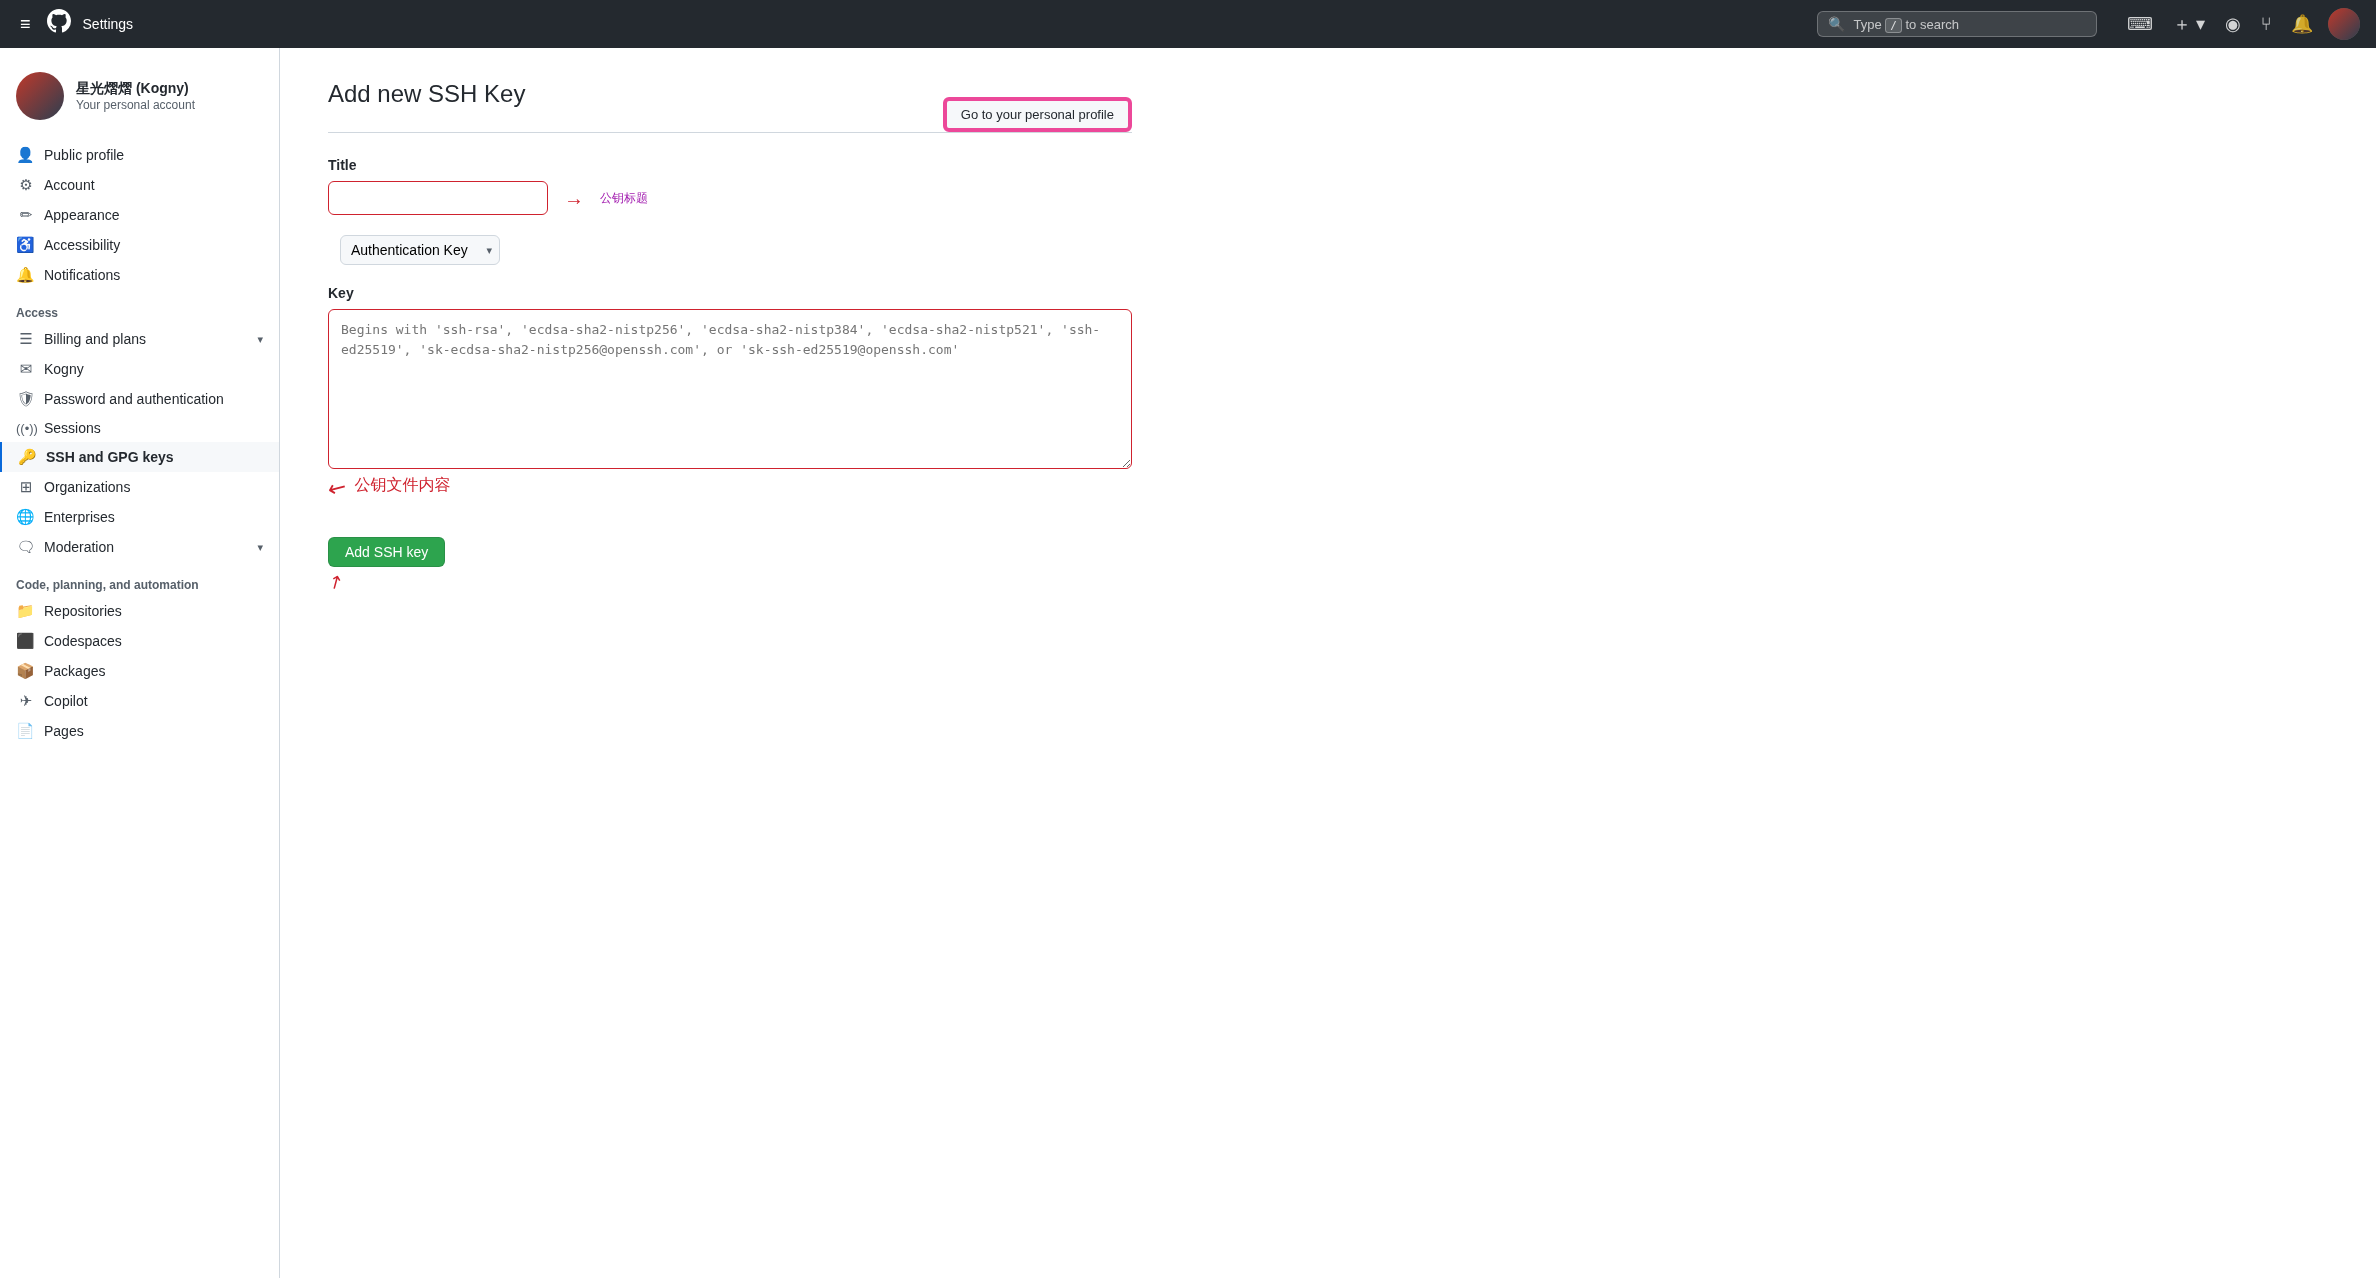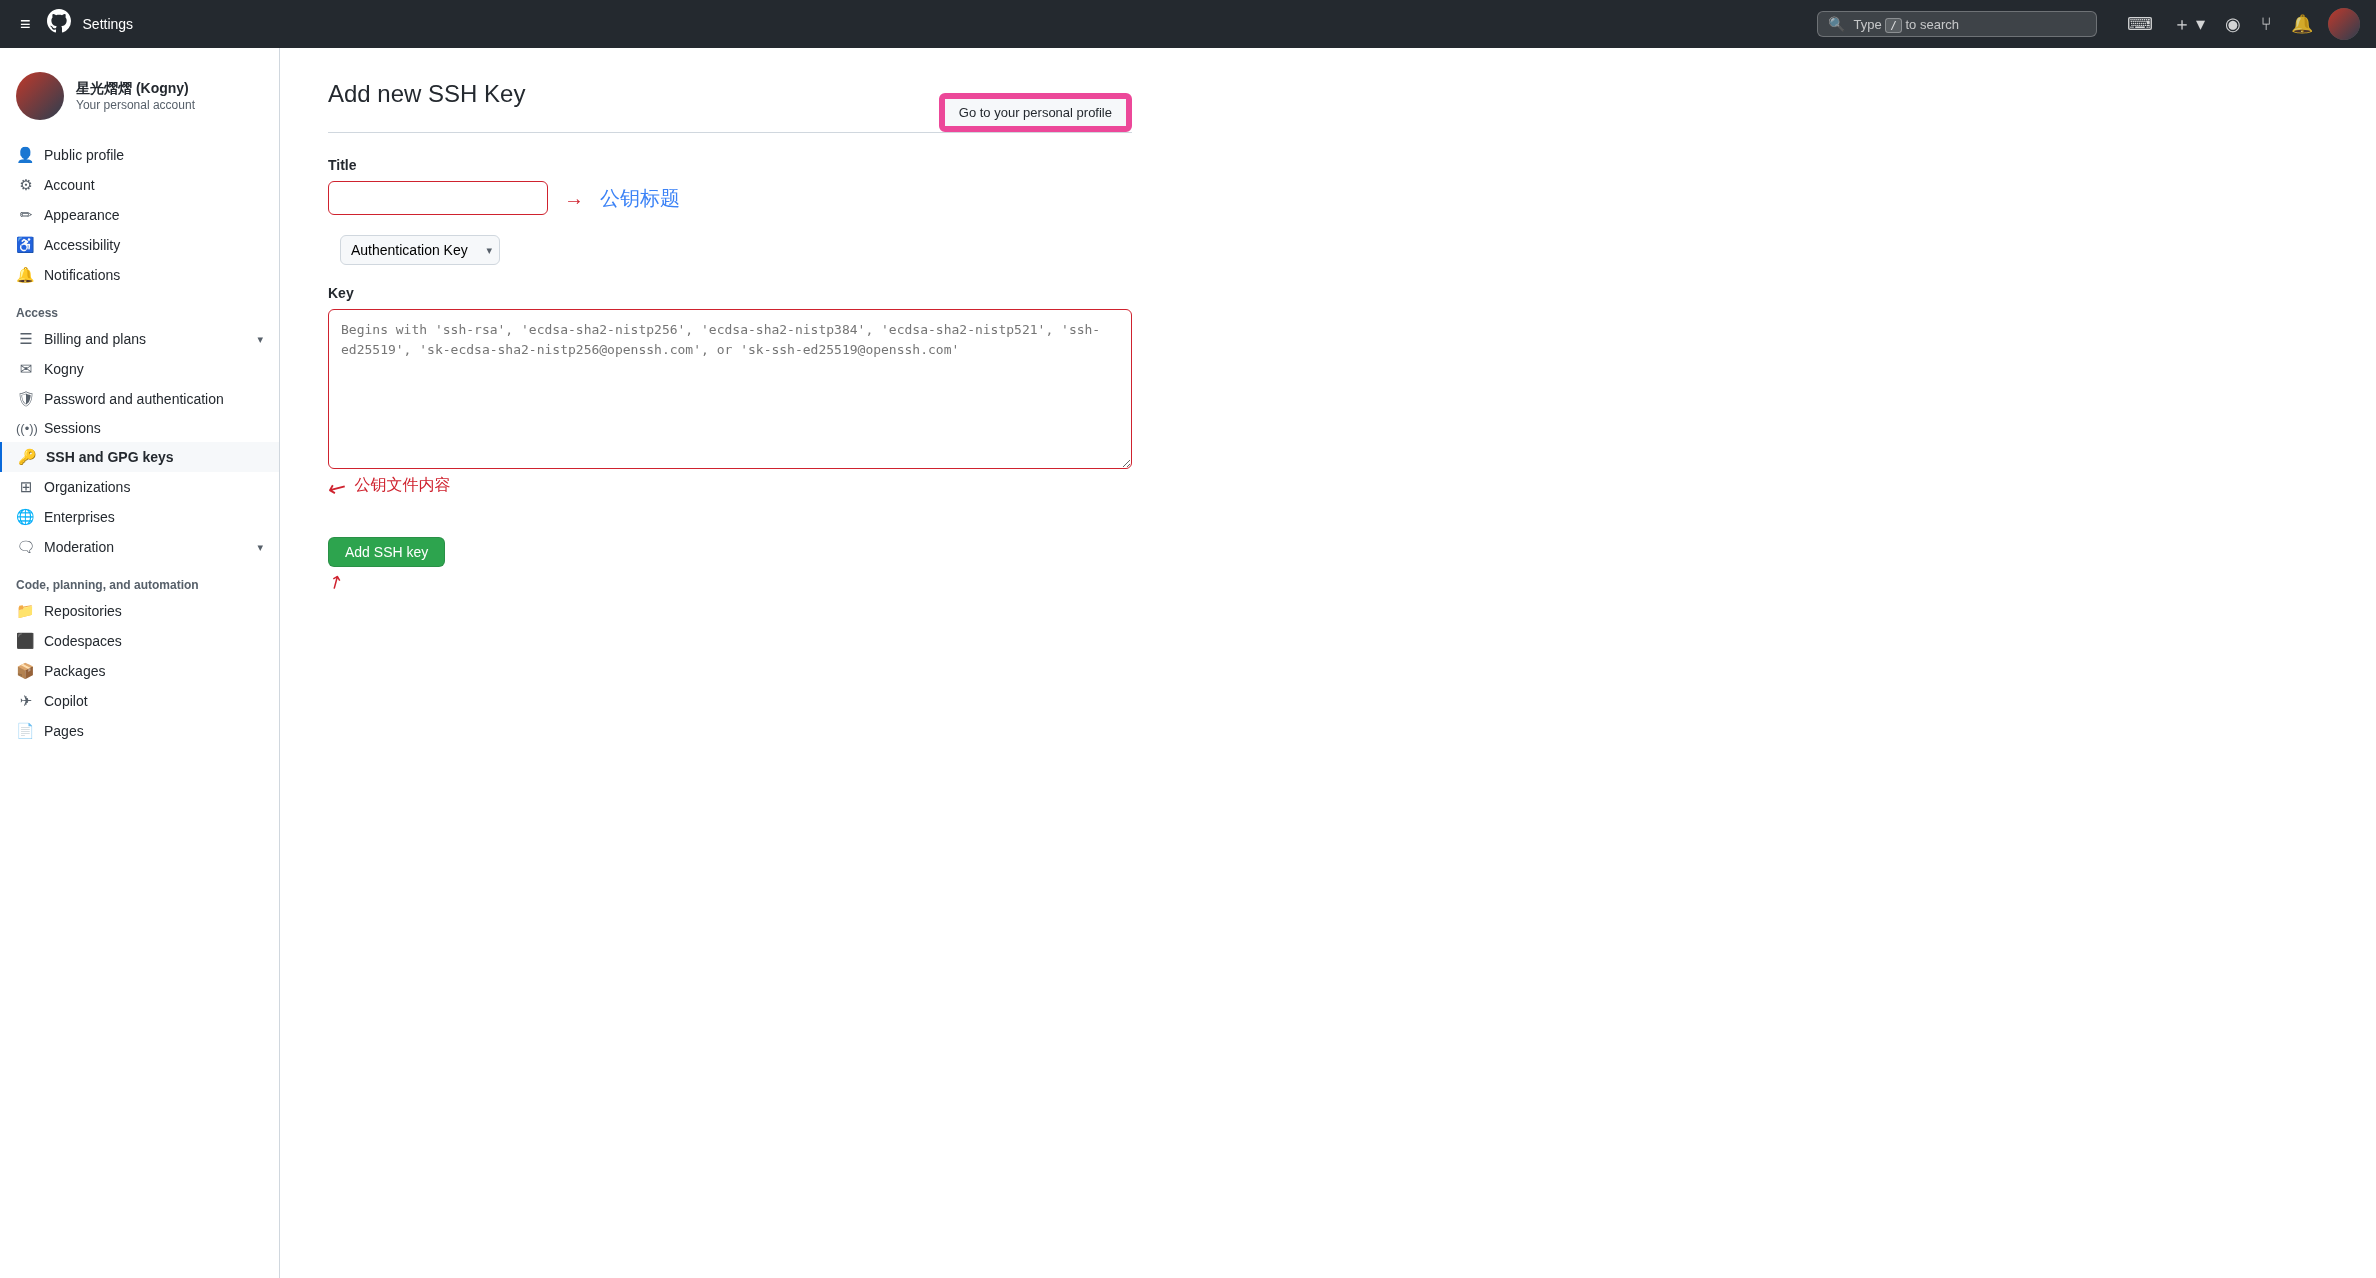--- a/index.html
+++ b/index.html
@@ -54,21 +54,21 @@
     .form-section { margin-bottom: 20px; }
     .form-label { display: block; font-weight: 600; font-size: 14px; margin-bottom: 8px; }
     .form-input {
       display: block; width: 340px; padding: 6px 10px; border: 1px solid #d0d7de; border-radius: 6px;
       font-size: 14px; line-height: 20px; outline: none;
     }
     .form-input.error { border-color: #cf222e; }
 
     .title-row { display: flex; align-items: center; gap: 16px; }
     .annotation-arrow { color: #cf222e; font-size: 20px; }
-    .annotation-text { color: #3b82f6; font-size: 20px; text-align: right; }
+    .annotation-text { color: #a21caf; font-size: 12px; text-align: right; }
 
     .select-wrapper { position: relative; display: inline-block; }
     .form-select {
       appearance: none; padding: 6px 28px 6px 10px; border: 1px solid #d0d7de; border-radius: 6px;
       font-size: 14px; background: #f6f8fa; cursor: pointer; outline: none; min-width: 160px; margin-left: 12px;
     }
     .select-chevron { position: absolute; right: 8px; top: 50%; transform: translateY(-50%); pointer-events: none; font-size: 11px; color: #57606a; }
 
     .form-textarea {
       display: block; width: 100%; max-width: 860px; min-height: 160px; padding: 10px 12px;
@@ -84,21 +84,21 @@
       display: inline-block; padding: 6px 16px; background: #2da44e; color: #fff; font-size: 14px;
       font-weight: 500; border: 1px solid rgba(27,31,36,0.15); border-radius: 6px; cursor: pointer;
       margin-top: 16px;
     }
 
     .btn-annotation { display: flex; align-items: flex-end; gap: 4px; margin-top: 4px; }
     .arrow-up-right { color: #cf222e; font-size: 18px; transform: rotate(-30deg); display: inline-block; }
 
     
     .profile-top-btn {
-      float: right; padding: 6px 14px; border: 6px solid #ec4899; border-radius: 6px;
+      float: right; padding: 6px 14px; border: 4px solid #ec4899; border-radius: 6px;
       background: #f6f8fa; font-size: 13px; cursor: pointer; font-weight: 500; color: #24292f;
     }
   </style>
 </head>
 <body>
 
 <nav class="topnav">
   <button class="topnav-hamburger">
     <span>≡</span>
   </button>

